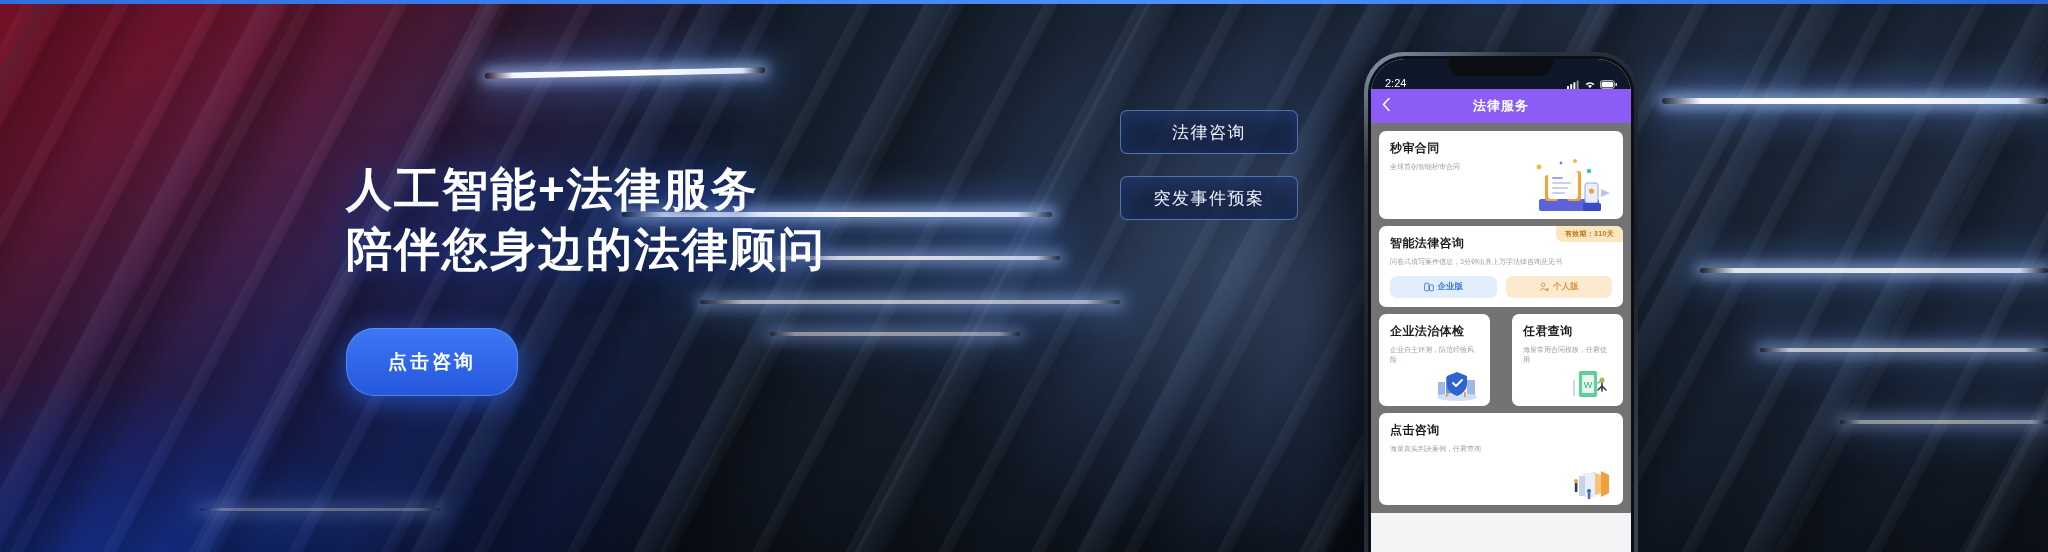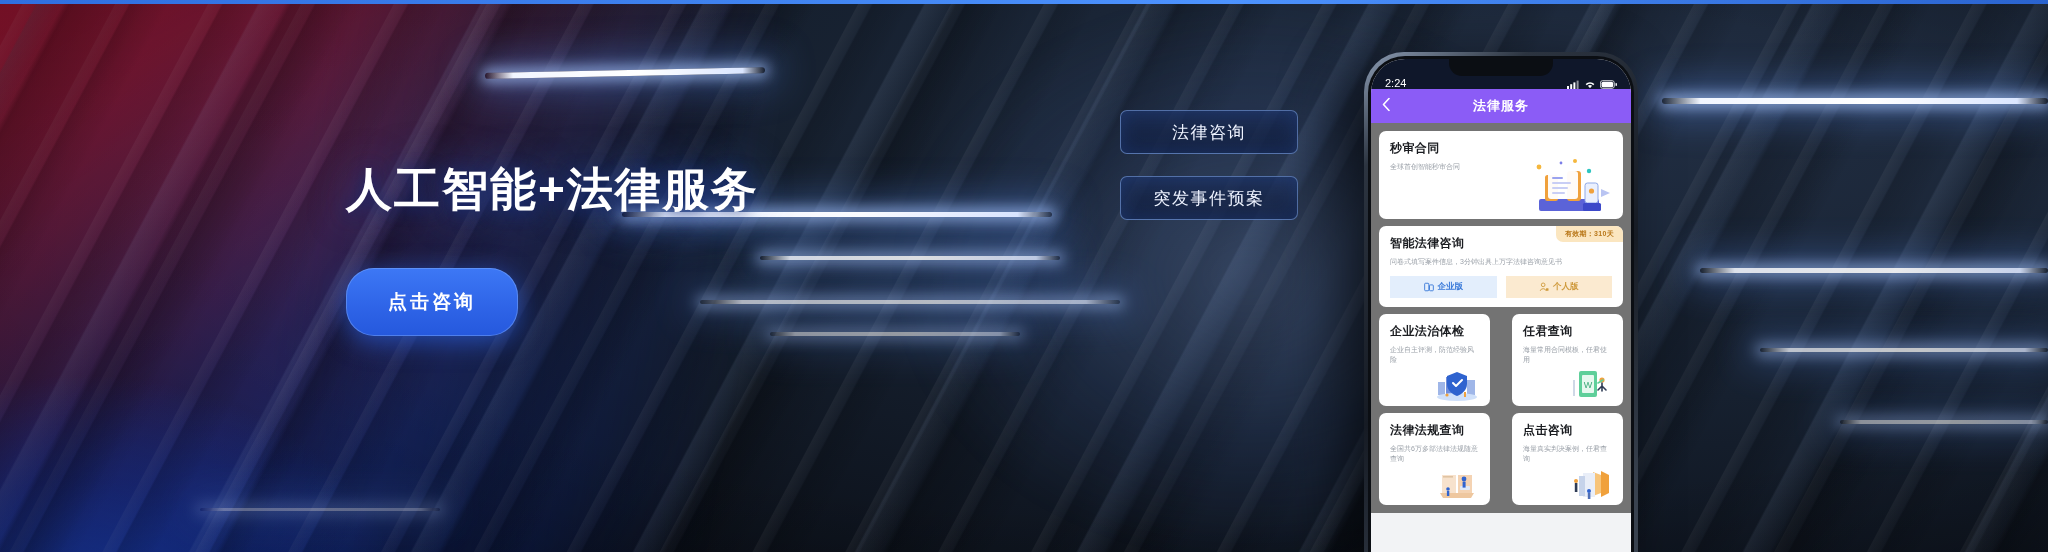--- a/index.html
+++ b/index.html
@@ -155,21 +155,21 @@
 
   .card-hero{height:70px;overflow:hidden;}
   .hero-art{position:absolute;right:8px;bottom:4px;width:92px;height:58px;}
 
   .badge{
     position:absolute;right:0;top:0;background:#fbe6c0;color:#b9781a;
     font-size:7px;font-weight:700;padding:3px 9px;border-radius:0 7px 0 7px;letter-spacing:.3px;
   }
   .seg-row{display:flex;gap:9px;margin-top:9px;}
   .seg{
-    flex:1;height:22px;border-radius:0;display:flex;align-items:center;justify-content:center;
+    flex:1;height:22px;border-radius:7px;display:flex;align-items:center;justify-content:center;
     gap:4px;font-size:8.5px;font-weight:700;cursor:pointer;
   }
   .seg.ent{background:#e3eefc;color:#3a7ad9;}
   .seg.per{background:#fbead0;color:#cf9a3c;}
 
   .grid{display:flex;gap:22px;}
   .grid .card{flex:1;height:74px;overflow:hidden;}
   .mini-art{position:absolute;right:10px;bottom:4px;width:46px;height:34px;}
 
   .pill-label,.c-title,.c-sub,.headline{user-select:none;}
@@ -194,20 +194,21 @@
   <div class="bar b4"></div>
   <div class="bar b5"></div>
   <div class="bar b6"></div>
   <div class="bar b7"></div>
   <div class="bar b8"></div>
   <div class="bar b9"></div>
   <div class="bar b10"></div>
 
   <div class="copy">
     <div class="headline">人工智能+法律服务</div>
+    <div class="headline">陪伴您身边的法律顾问</div>
     <div class="cta">点击咨询</div>
   </div>
 
   <div class="pills">
     <div class="pill">法律咨询</div>
     <div class="pill">突发事件预案</div>
   </div>
 
   <div class="phone">
     <div class="phone-inner">
@@ -317,35 +318,20 @@
                 <rect x="6" y="12" width="2" height="16" fill="#cfd8e6"></rect>
                 <circle cx="35" cy="12" r="2.6" fill="#f0a13c"></circle>
                 <path d="M35 15 v8 M35 18 l-4 4 M35 18 l4 4" stroke="#2f3c55" stroke-width="1.6" stroke-linecap="round"></path>
                 <path d="M31 15 l5 -3" stroke="#5fcf9a" stroke-width="1.6" stroke-linecap="round"></path>
               </svg>
             </div>
           </div>
 
           <div class="grid">
             <div class="card">
-              <div class="c-title">法律法规查询</div>
-              <div class="c-sub">全国共6万多部法律法规随意查询</div>
-              <svg class="mini-art" viewBox="0 0 46 34">
-                <path d="M8 8 h14 v20 h-14z" fill="#f7e2cd"></path>
-                  <path d="M24 8 h14 v20 h-14z" fill="#f4d3b3"></path>
-                <path d="M6 26 h34 l-3 5 h-28z" fill="#eec79f"></path>
-                <rect x="26" y="19" width="10" height="4" rx="1" fill="#dfe9f8"></rect>
-                <circle cx="30" cy="12" r="2.4" fill="#2f63cf"></circle>
-                  <rect x="28.6" y="14.6" width="3" height="6" fill="#2f63cf"></rect>
-                <circle cx="14" cy="22" r="1.8" fill="#2f63cf"></circle>
-                  <rect x="12.9" y="24" width="2.4" height="5" fill="#2f63cf"></rect>
-                <rect x="9" y="9" width="10" height="1.6" fill="#e0c3a3"></rect>
-              </svg>
-            </div>
-            <div class="card">
               <div class="c-title">点击咨询</div>
               <div class="c-sub">海量真实判决案例，任君查询</div>
               <svg class="mini-art" viewBox="0 0 46 34">
                 <path d="M34 4 l8 4 v18 l-8 4z" fill="#f0a13c"></path>
                 <path d="M26 5 l8 3 v18 l-8 3z" fill="#f7c479"></path>
                 <rect x="16" y="6" width="12" height="24" fill="#e9eef8"></rect>
                 <rect x="12" y="9" width="6" height="20" fill="#c6d3ea"></rect>
                 <circle cx="9" cy="14" r="2" fill="#f0a13c"></circle>
                   <rect x="7.8" y="16" width="2.6" height="9" fill="#2f3c55"></rect>
                 <circle cx="22" cy="24" r="2" fill="#2f63cf"></circle>

